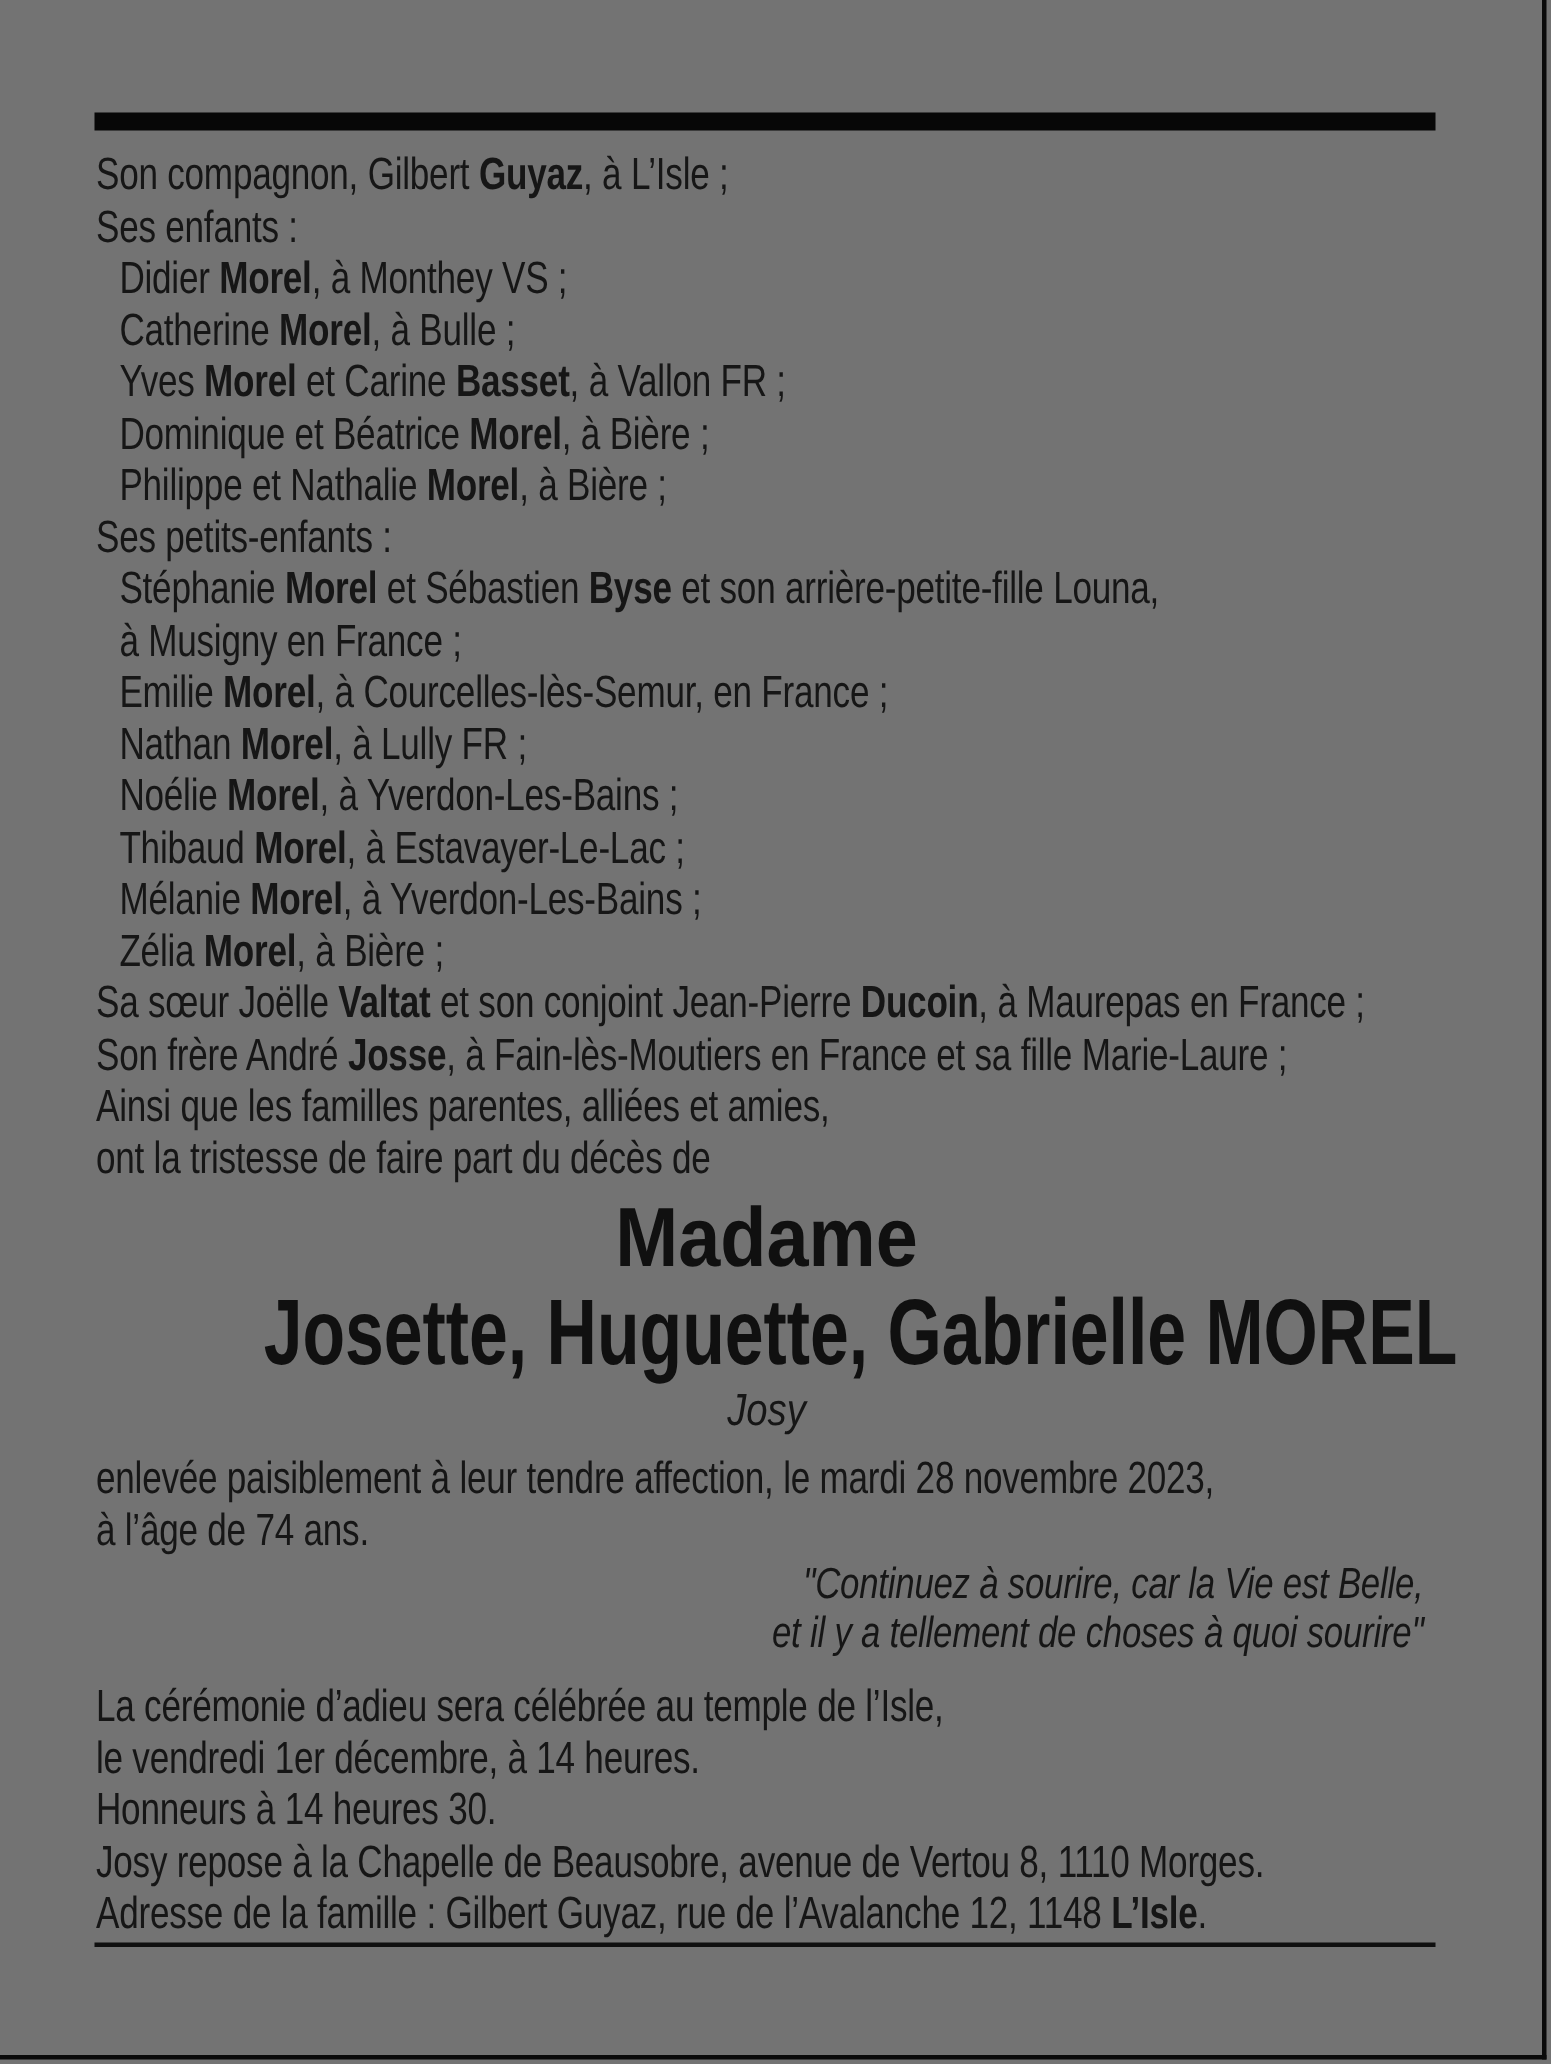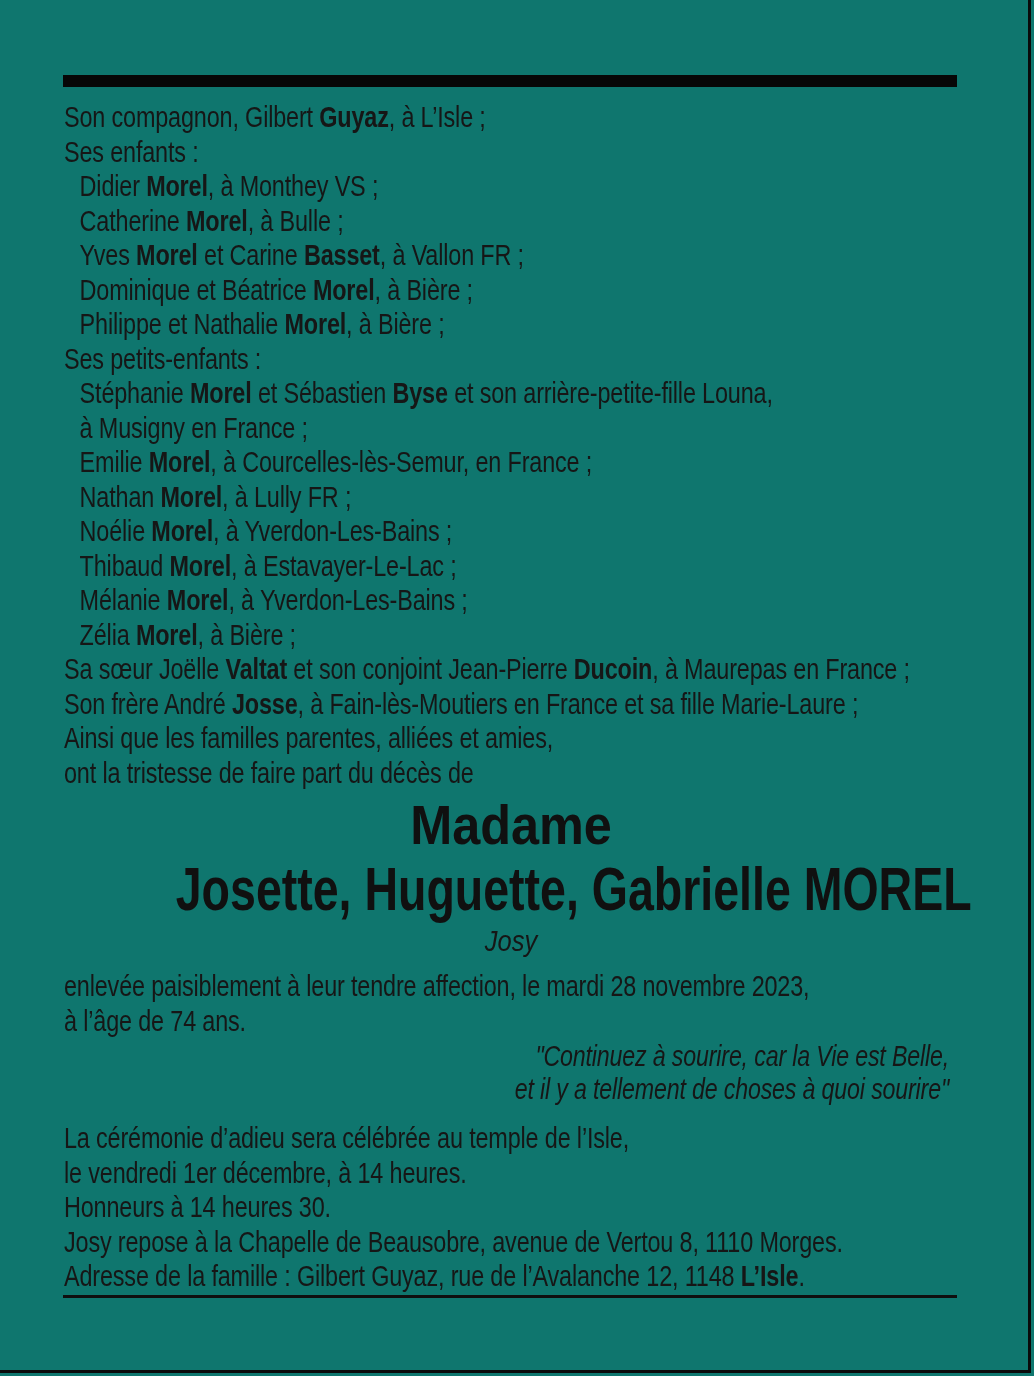--- a/index.html
+++ b/index.html
@@ -6,21 +6,21 @@
   html, body { background: #ffffff; }
   body {
     width: 1034px; height: 1376px;
     font-family: "Liberation Sans", "DejaVu Sans", sans-serif;
     color: #161616;
     overflow: hidden;
   }
   .page {
     position: relative;
     width: 1034px; height: 1376px;
-    background: #0f766e;
+    background: #737373;
   }
   
   .edge-right  { position: absolute; top: 0; left: 1028px; width: 3px; height: 1373px; background: #0a0a0a; }
   .edge-bottom { position: absolute; top: 1370px; left: 0; width: 1031px; height: 3px; background: #0a0a0a; }
 
   .top-bar {
     position: absolute; left: 63px; top: 75px;
     width: 894px; height: 12px; background: #070707;
   }
   .bottom-rule {

